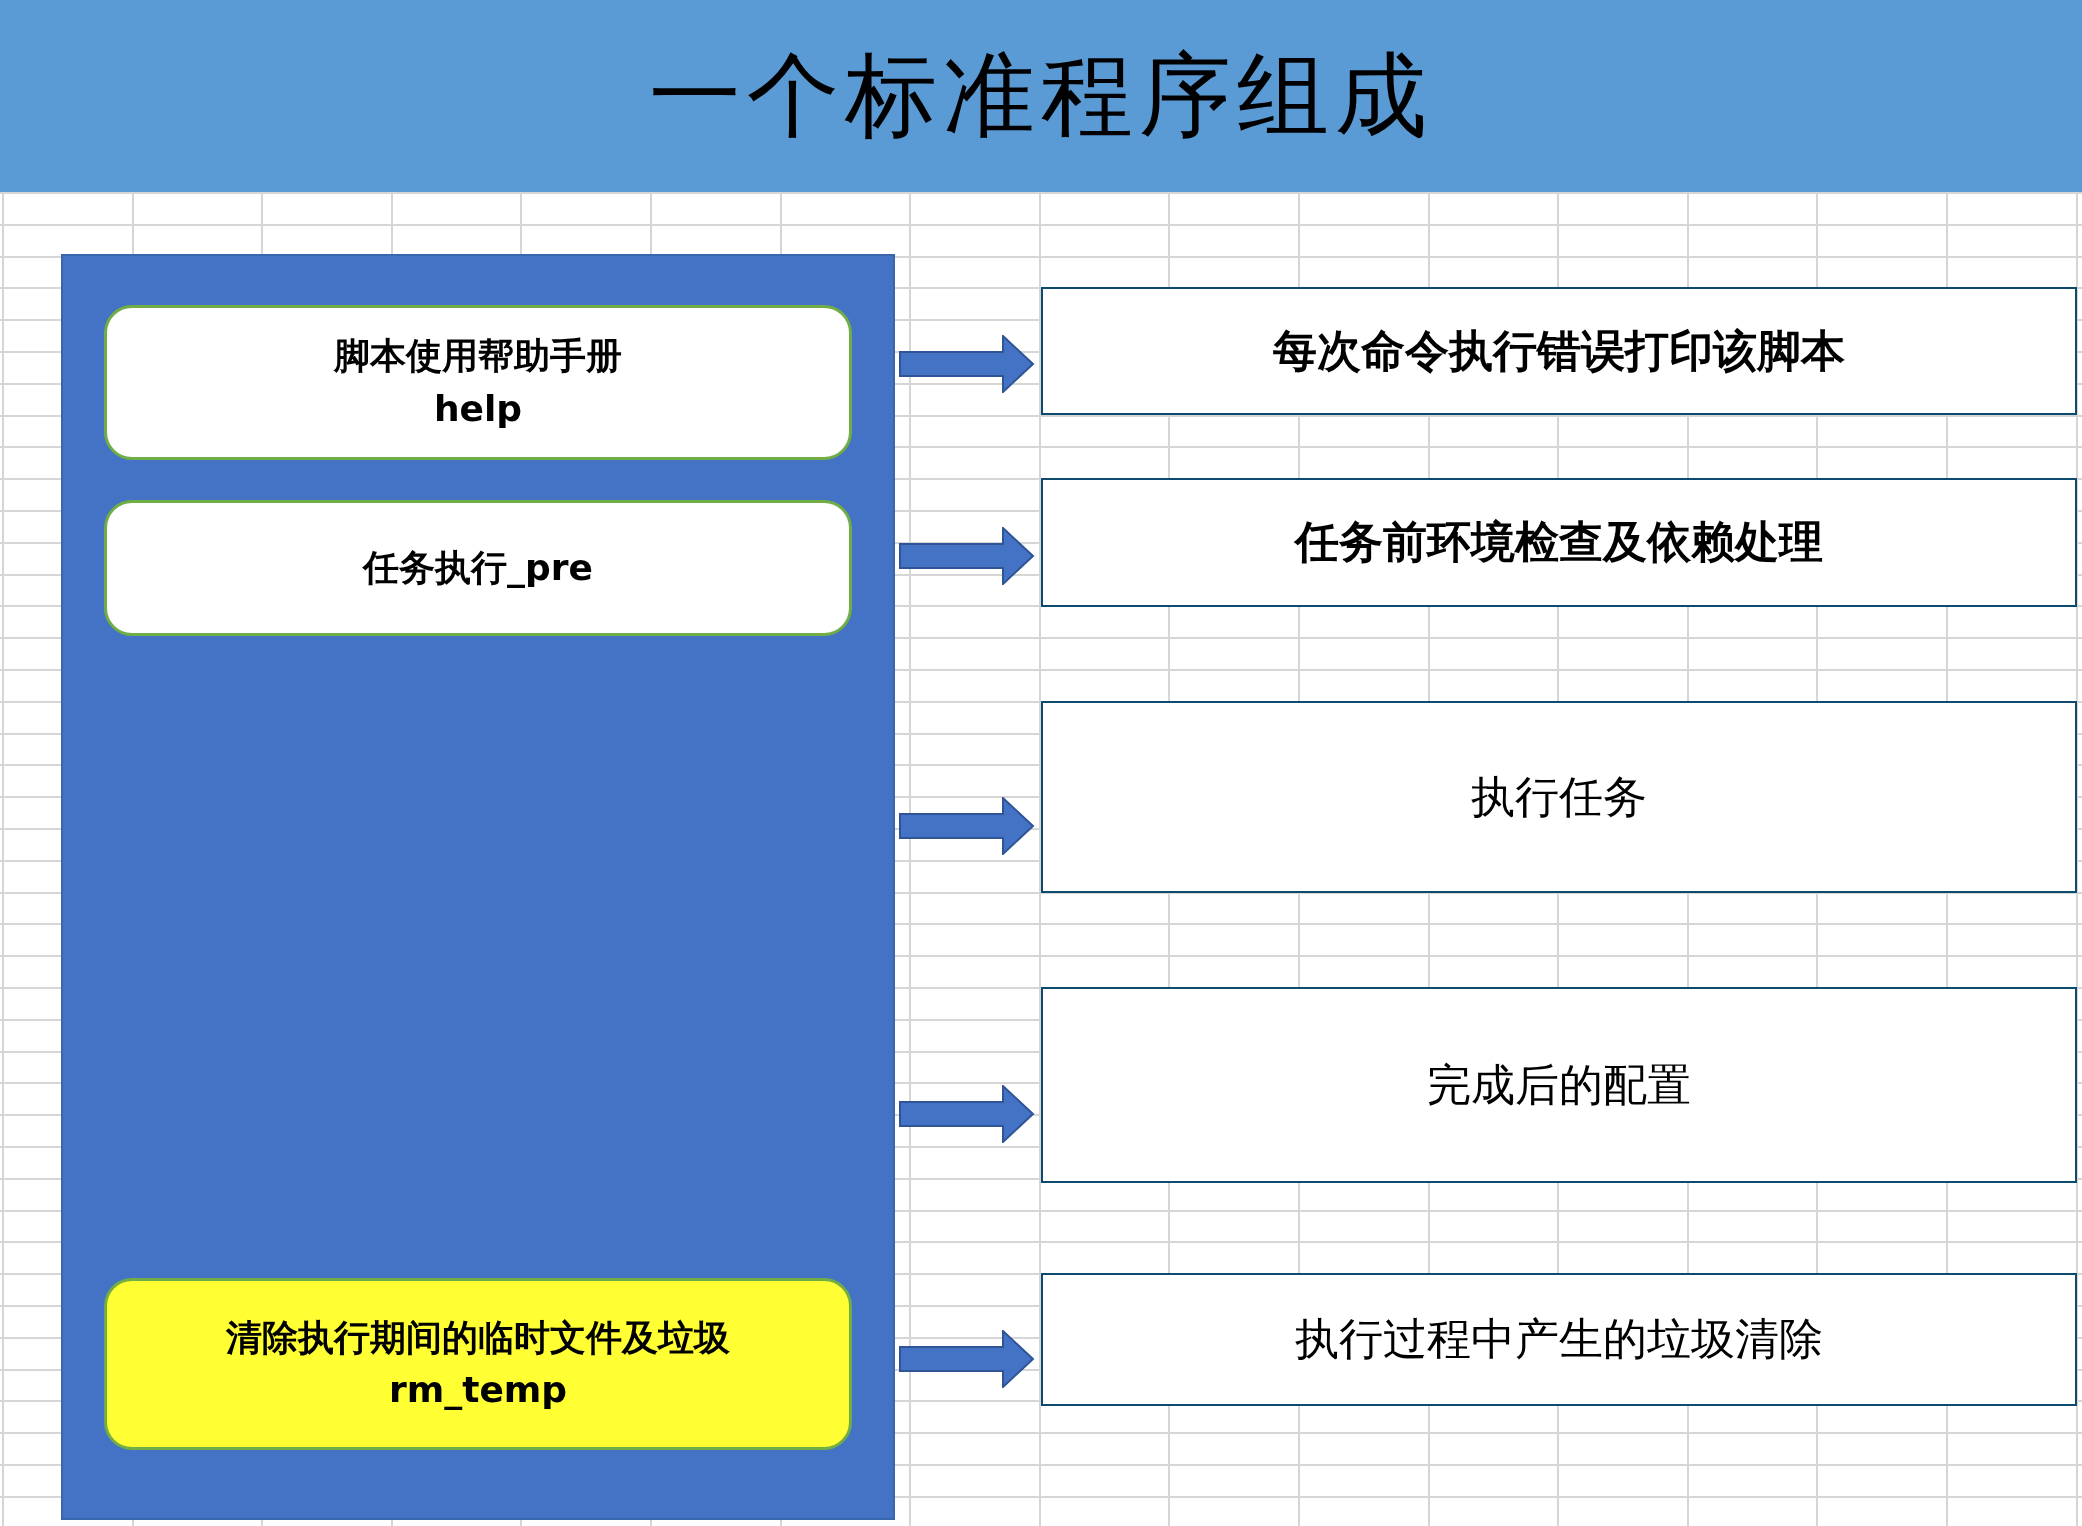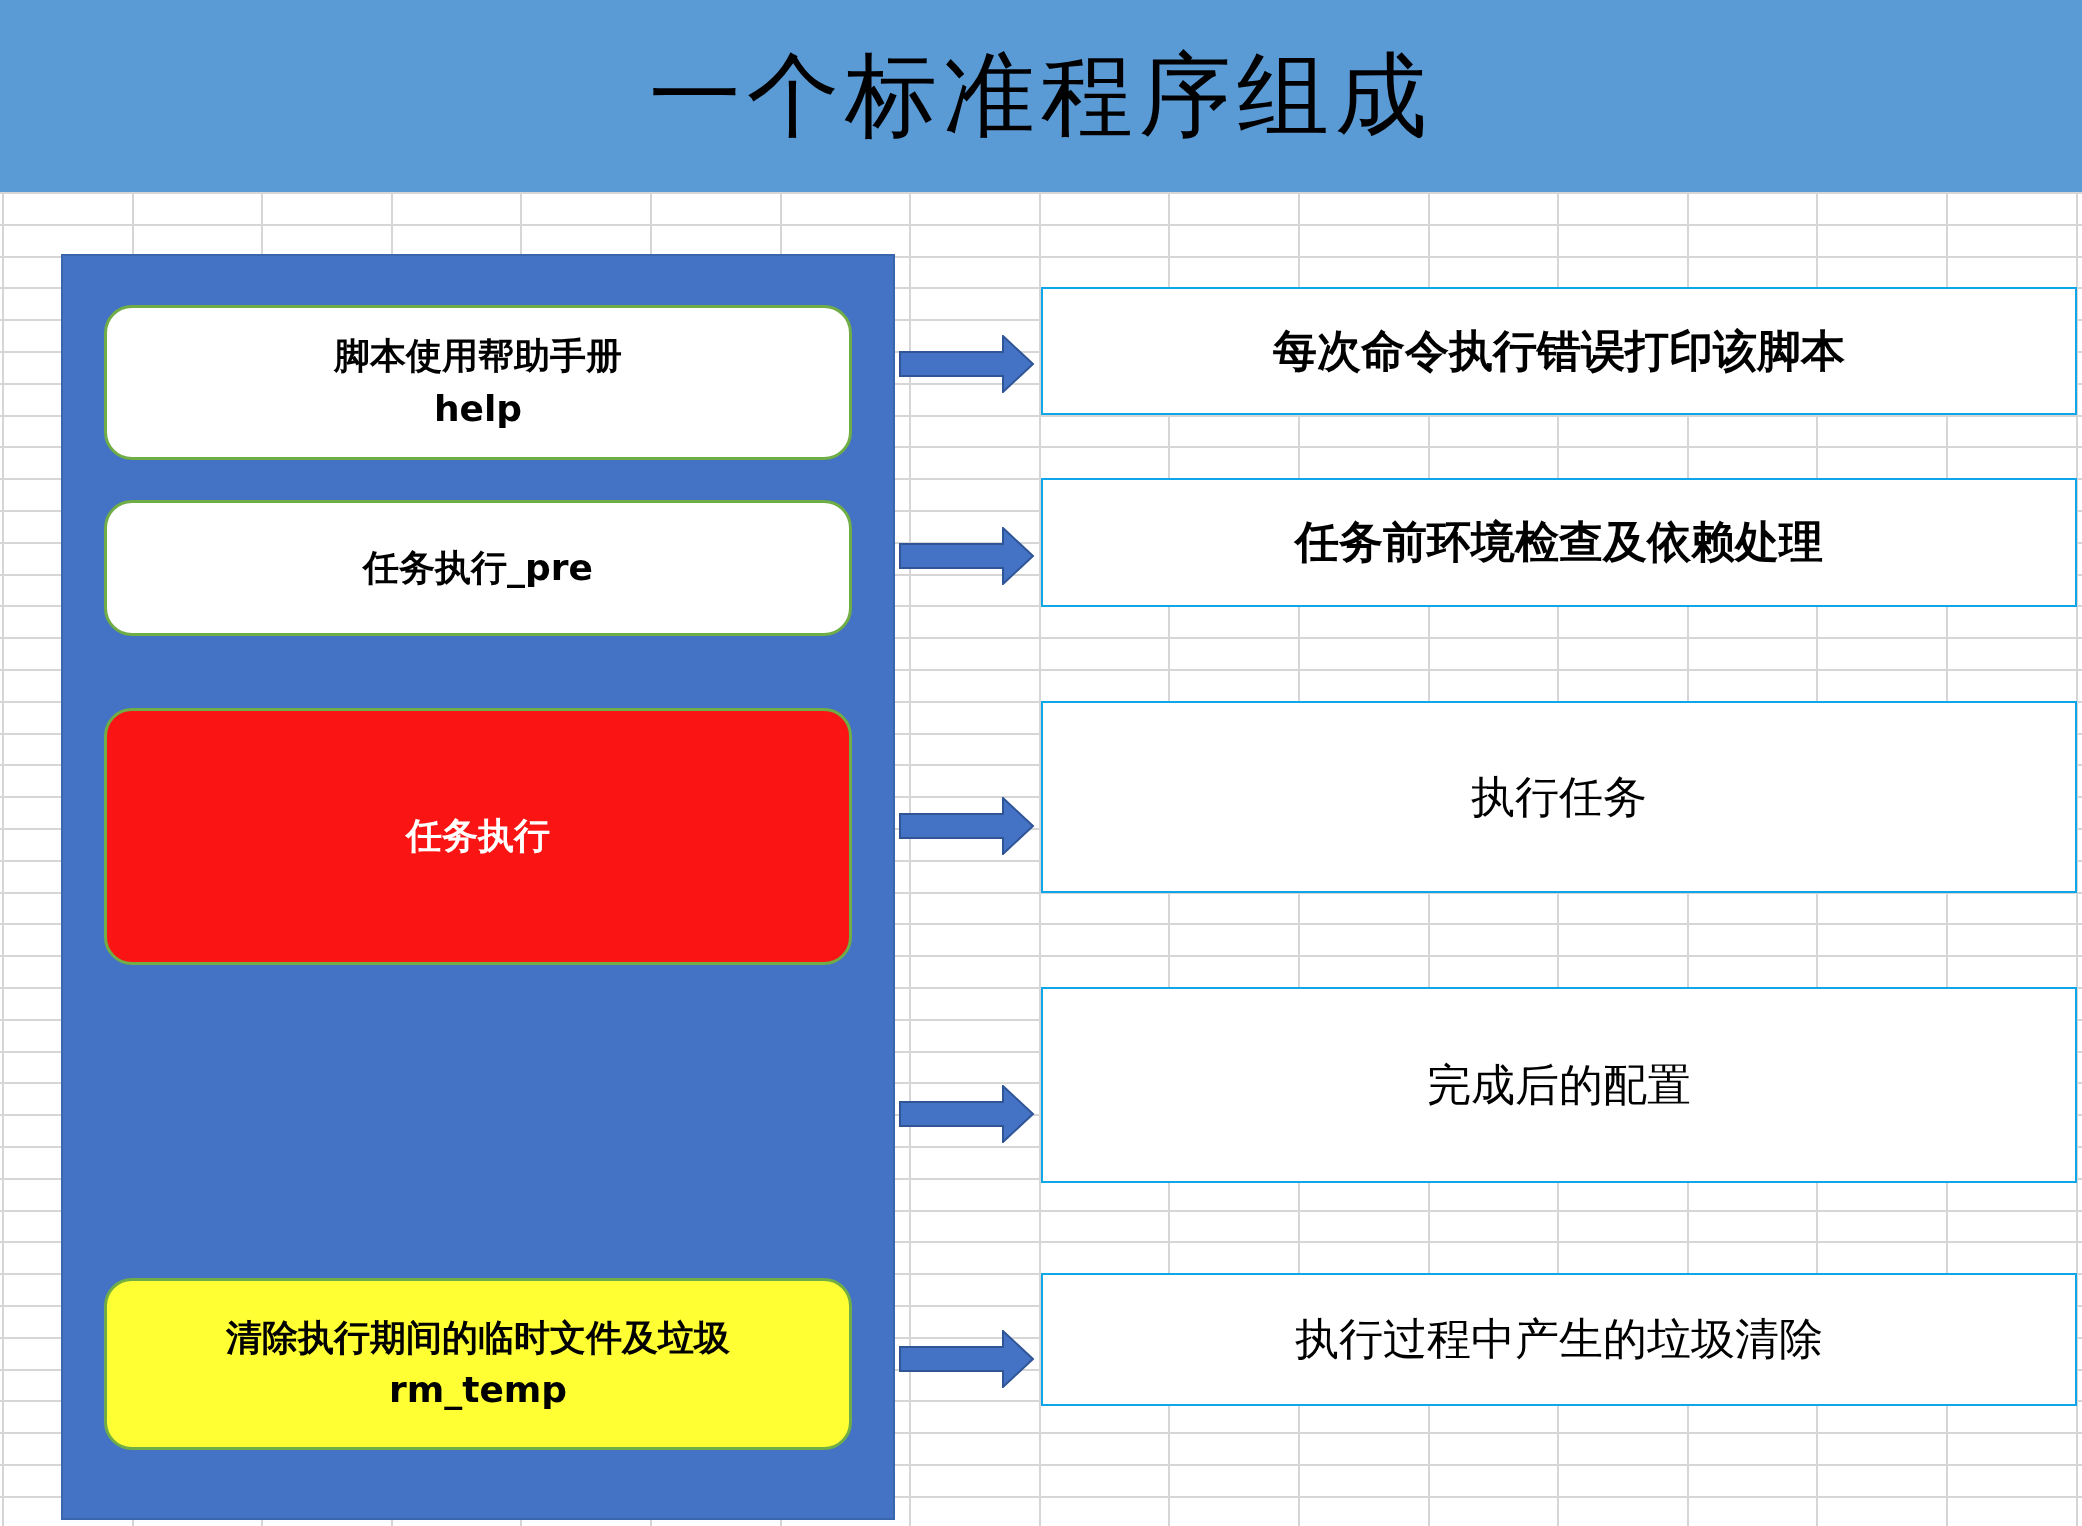--- a/index.html
+++ b/index.html
@@ -20,21 +20,21 @@
   .grid-bg{
     position:absolute;left:0;top:192px;width:2082px;height:1334px;
     background-image:
       repeating-linear-gradient(to bottom,#d6d6d6 0 2px,transparent 2px 31.8px),
       repeating-linear-gradient(90deg,#d6d6d6 0 2px,transparent 2px 129.6px);
     background-position:0 0,2px 0;
   }
   
   .merged-cell{
     position:absolute;left:1041px;width:1036px;box-sizing:border-box;
-    background:#ffffff;border:2px solid #0ea5e9;
+    background:#ffffff;border:2px solid #0c4a6e;
     display:flex;align-items:center;justify-content:center;text-align:center;
   }
   .merged-cell span{font-size:44px;color:#000;white-space:nowrap;}
   .desc-sans span{font-family:"DejaVu Sans","Liberation Sans",sans-serif;font-weight:600;}
   .desc-serif span{font-family:"DejaVu Serif","Liberation Serif",serif;font-weight:400;}
   
   .flow-container{
     position:absolute;left:61px;top:254px;width:834px;height:1266px;
     box-sizing:border-box;background:#4472c4;border:2px solid #3a66ad;
   }
@@ -86,23 +86,20 @@
 
   <div class="step-box step-white" style="top:305px;height:155px;">
     <div class="line">脚本使用帮助手册</div>
     <div class="line">help</div>
   </div>
 
   <div class="step-box step-white" style="top:500px;height:136px;">
     <div class="line">任务执行_pre</div>
   </div>
 
-  <div class="step-box step-red" style="top:708px;height:257px;">
-    <div class="line">任务执行</div>
-  </div>
 
 
   <div class="step-box step-yellow" style="top:1278px;height:172px;">
     <div class="line">清除执行期间的临时文件及垃圾</div>
     <div class="line">rm_temp</div>
   </div>
 
   <svg class="flow-arrow" style="top:335px;" viewBox="0 0 136 58">
     <polygon points="1,17 104,17 104,1 134,29 104,57 104,41 1,41" fill="#4472c4" stroke="#2f5597" stroke-width="2"></polygon>
   </svg>

